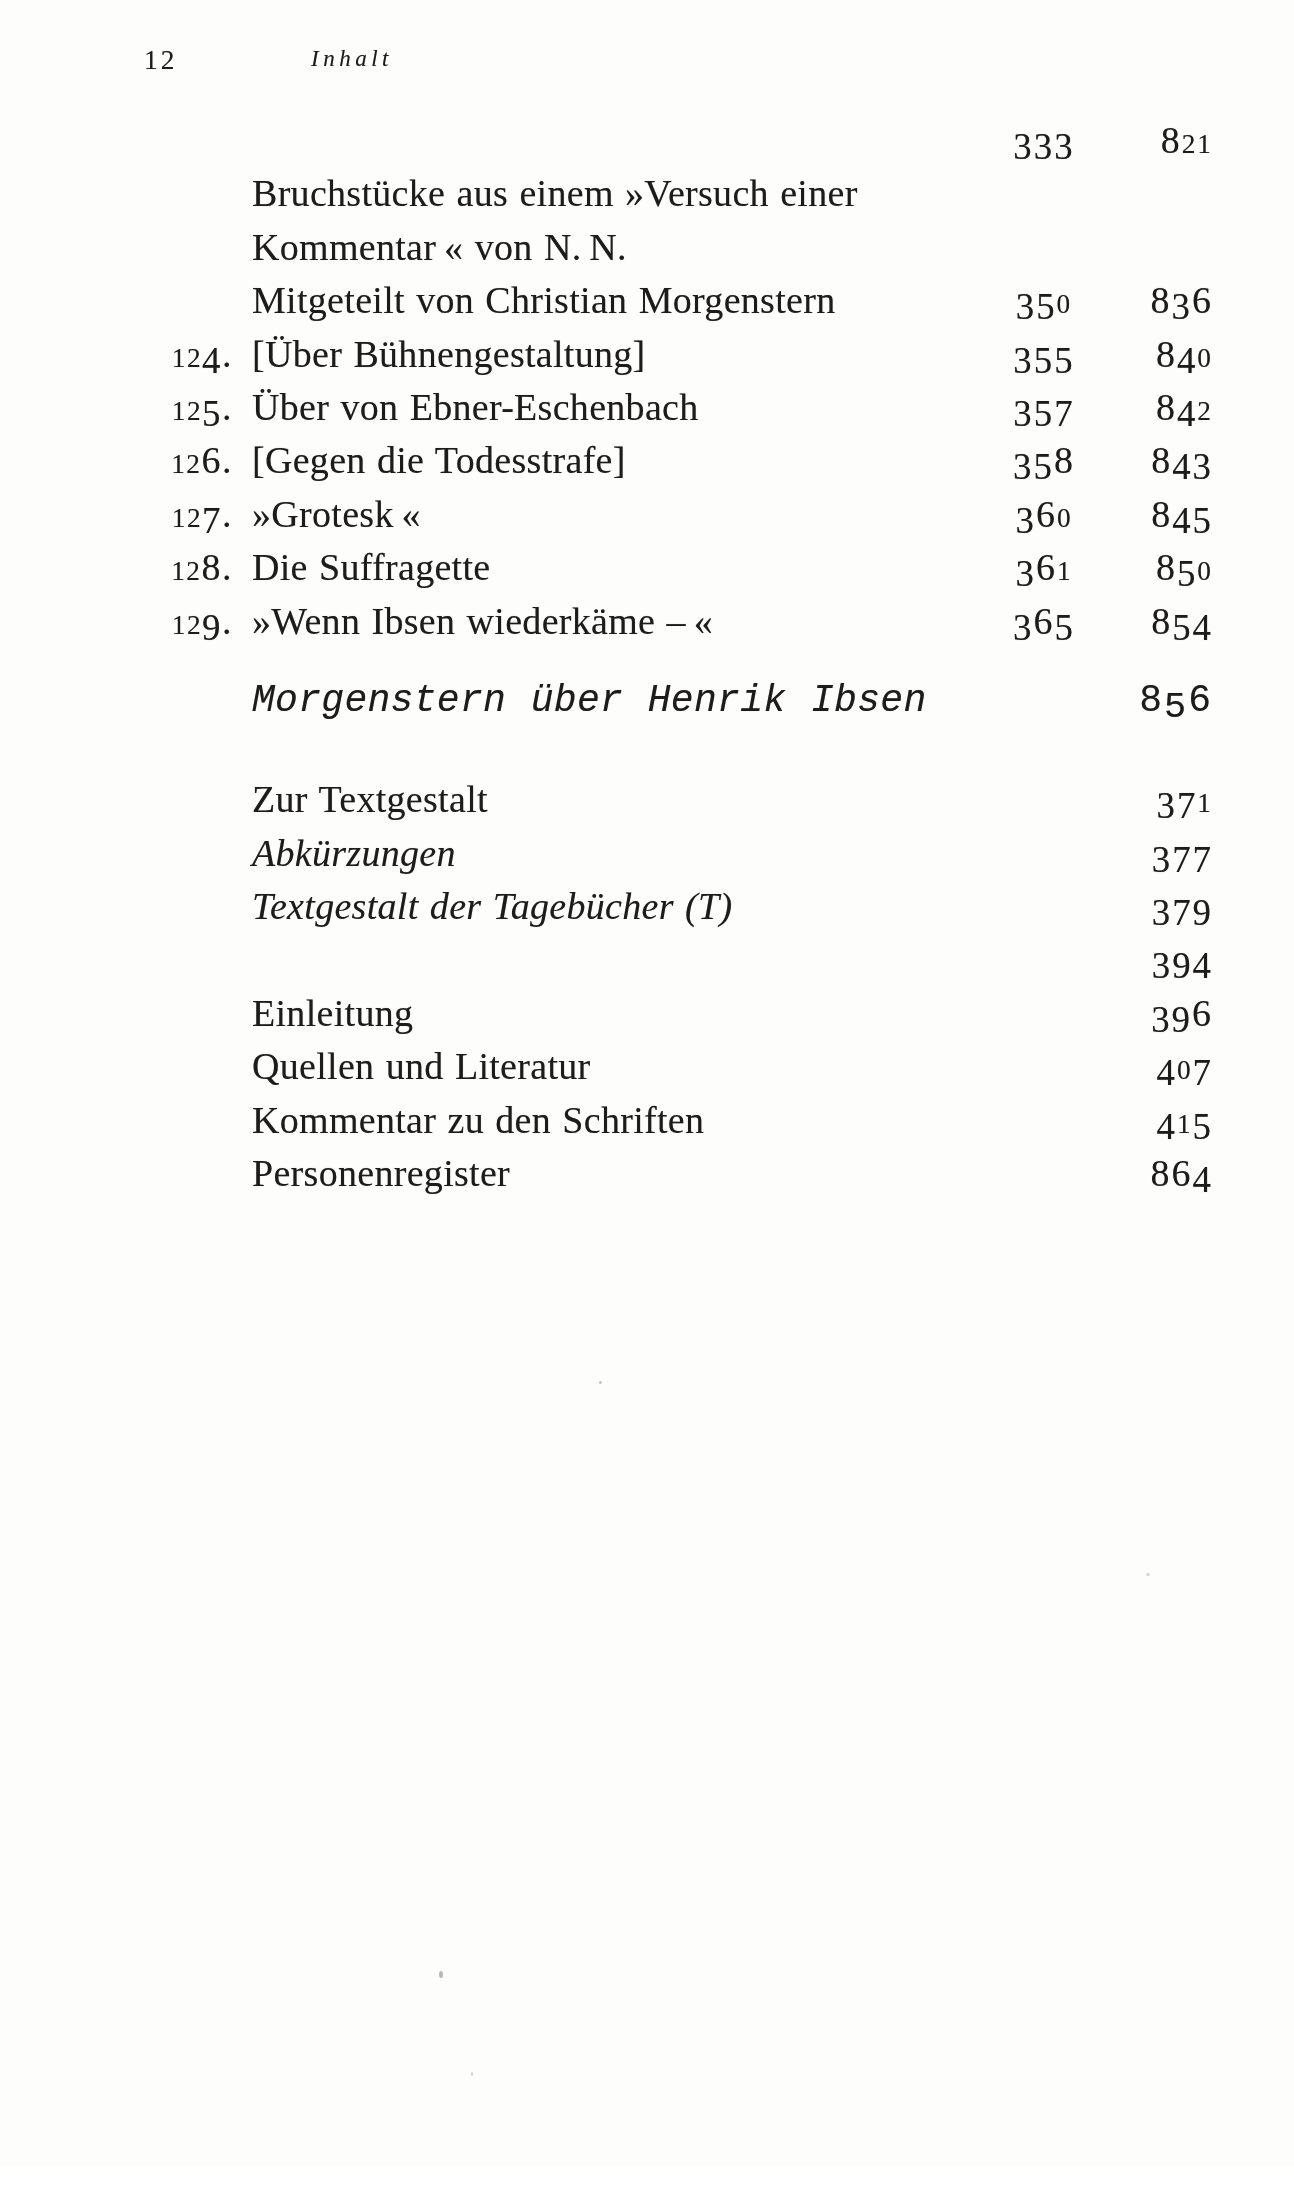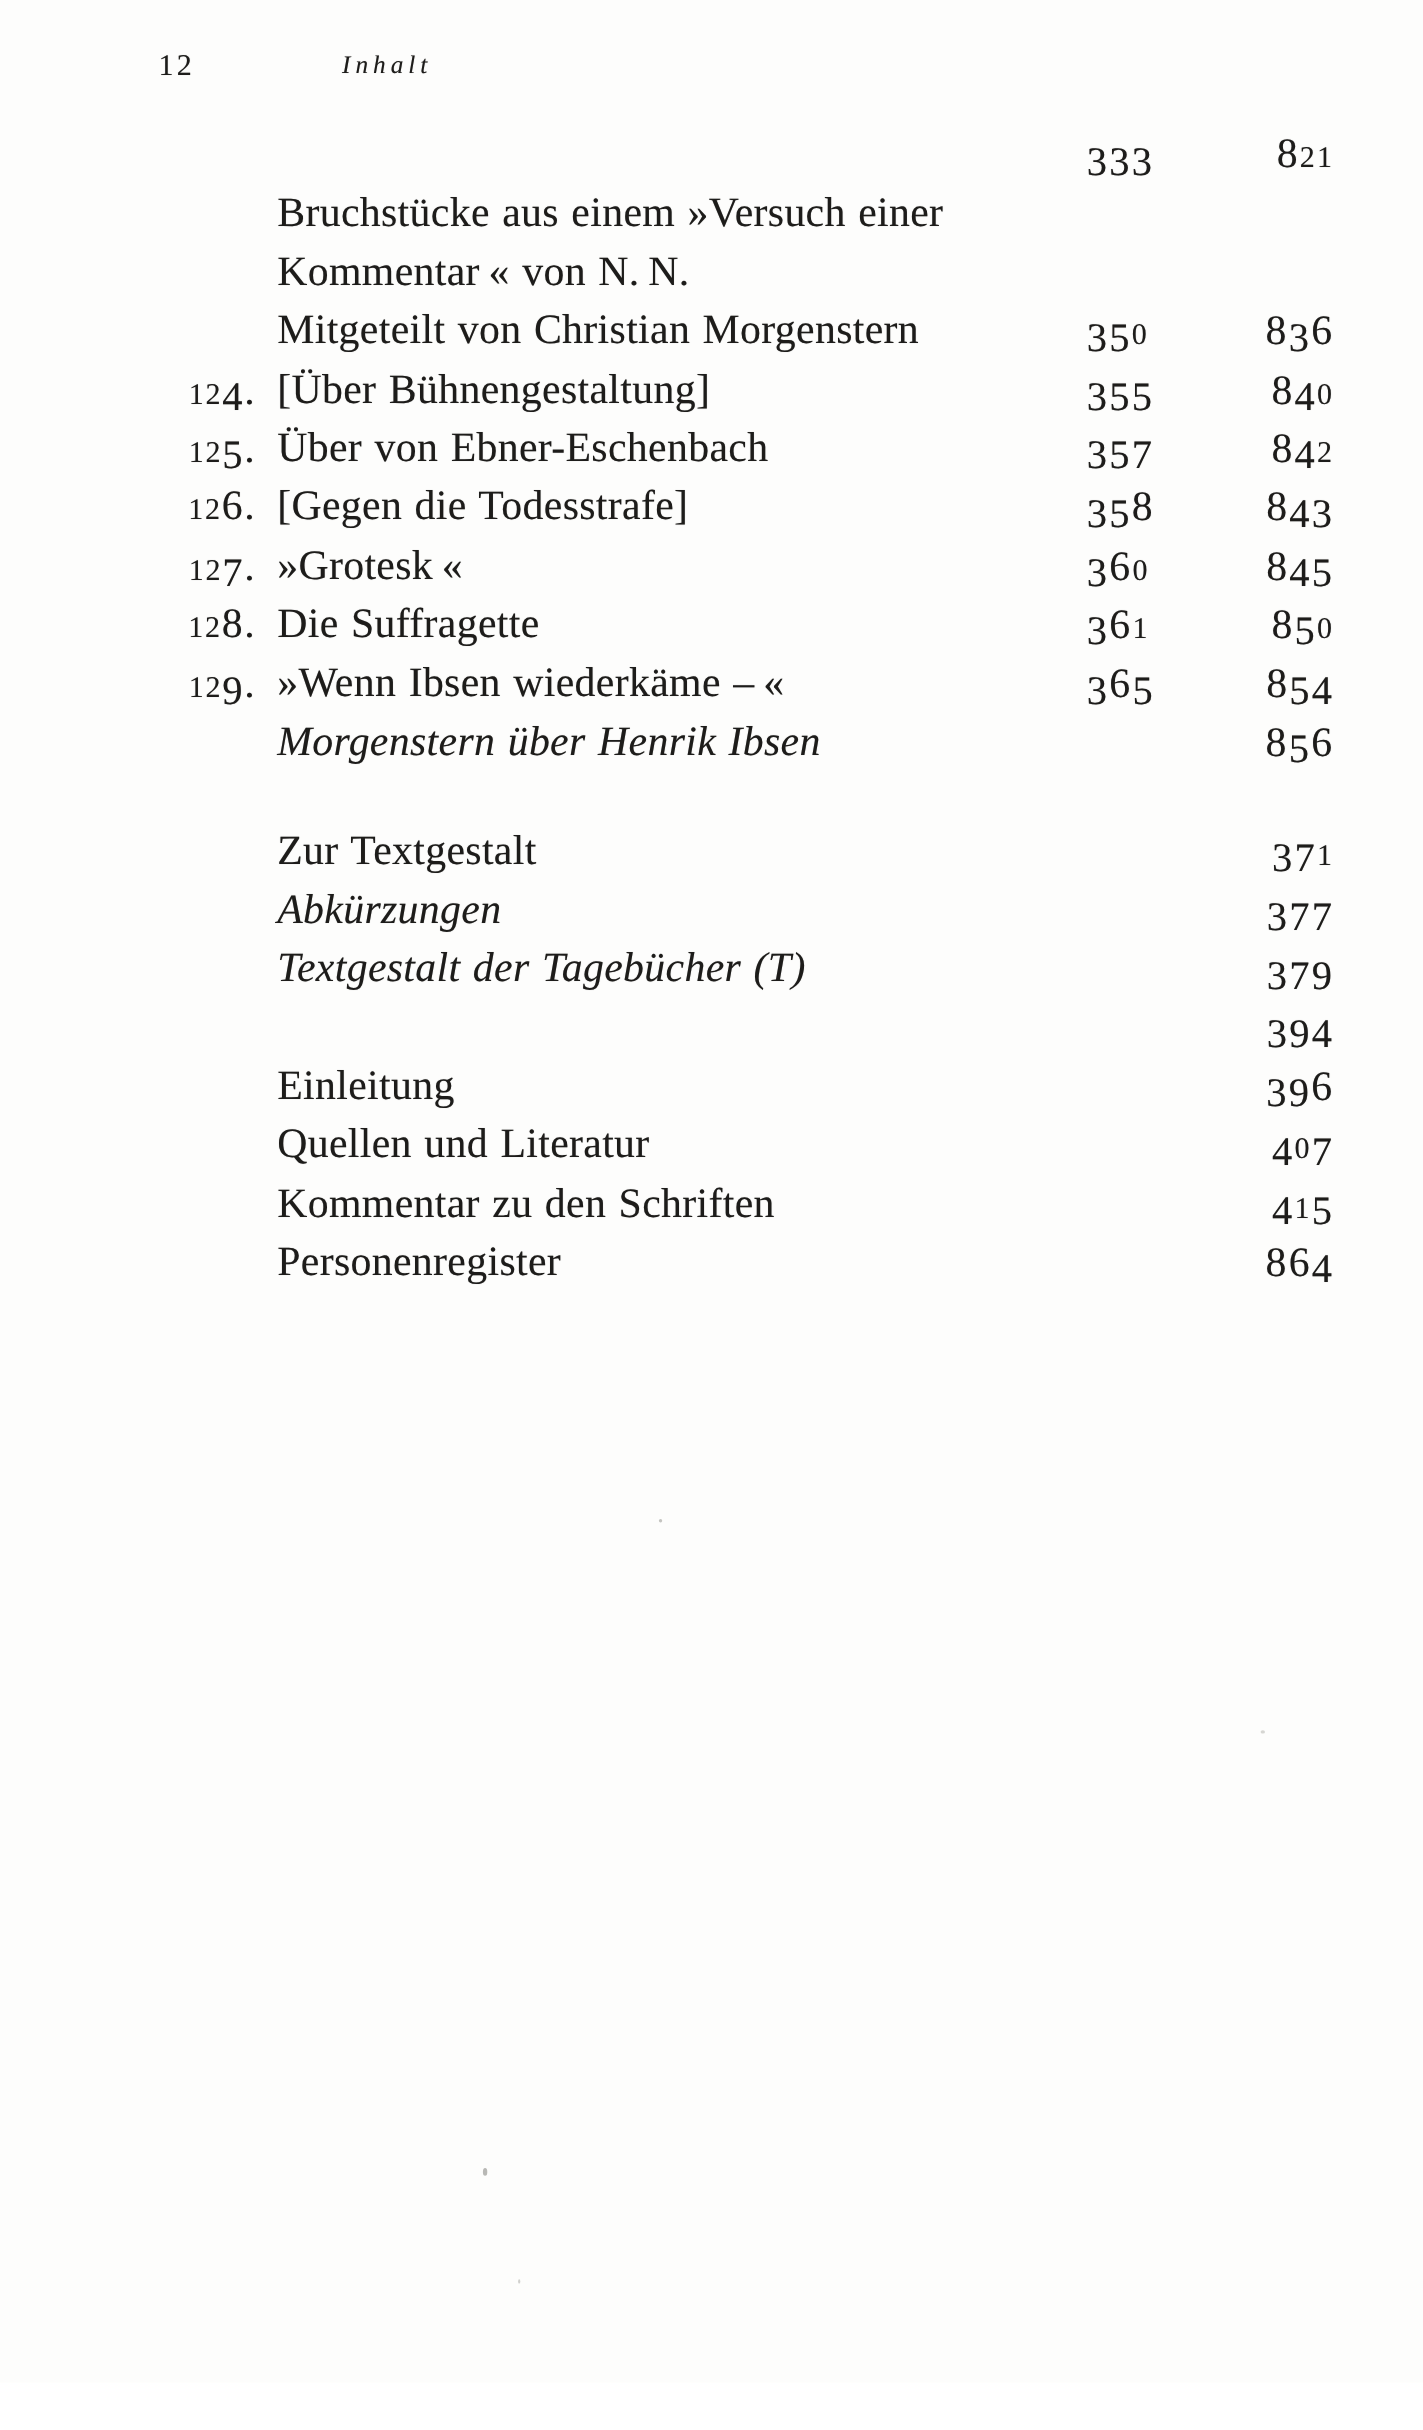--- a/index.html
+++ b/index.html
@@ -12,28 +12,28 @@
     font-size:38px;line-height:53.4px;
     overflow:hidden;
     text-shadow:0 0 .7px rgba(40,40,38,.45);
   }
   .header-row{position:absolute;top:30px;left:0;width:100%;height:54px;}
   .page-num{position:absolute;left:144px;top:0;letter-spacing:3px;}
   .running-title{position:absolute;left:311px;top:2px;font-style:italic;font-size:23px;letter-spacing:4.5px;}
 
   .toc{position:absolute;top:114px;left:0;width:100%;}
   .toc-section{width:100%;}
-  #toc-interlude{}
+  #toc-interlude{margin-top:26px;font-family:Liberation Mono, monospace;}
   #toc-backmatter{margin-top:46px;}
 
   .row{position:relative;height:53.4px;white-space:nowrap;}
   .cell{position:absolute;top:0;}
   .num{left:0;width:233px;text-align:right;letter-spacing:1.5px;}
   .titlec{left:252px;letter-spacing:.3px;word-spacing:1.5px;}
-  .p1{left:988px;width:112px;text-align:left;letter-spacing:2px;}
+  .p1{left:988px;width:112px;text-align:center;letter-spacing:2px;}
   .p2{left:1101px;width:112px;text-align:right;letter-spacing:2px;}
   .it{font-style:italic;}
 
   
   .o-x{font-size:.72em;}
   .o-d{display:inline-block;transform:translateY(.155em);font-size:.97em;}
   .o-a{display:inline-block;}
 
   
   .speck{position:absolute;background:#8b8b85;border-radius:50%;}

